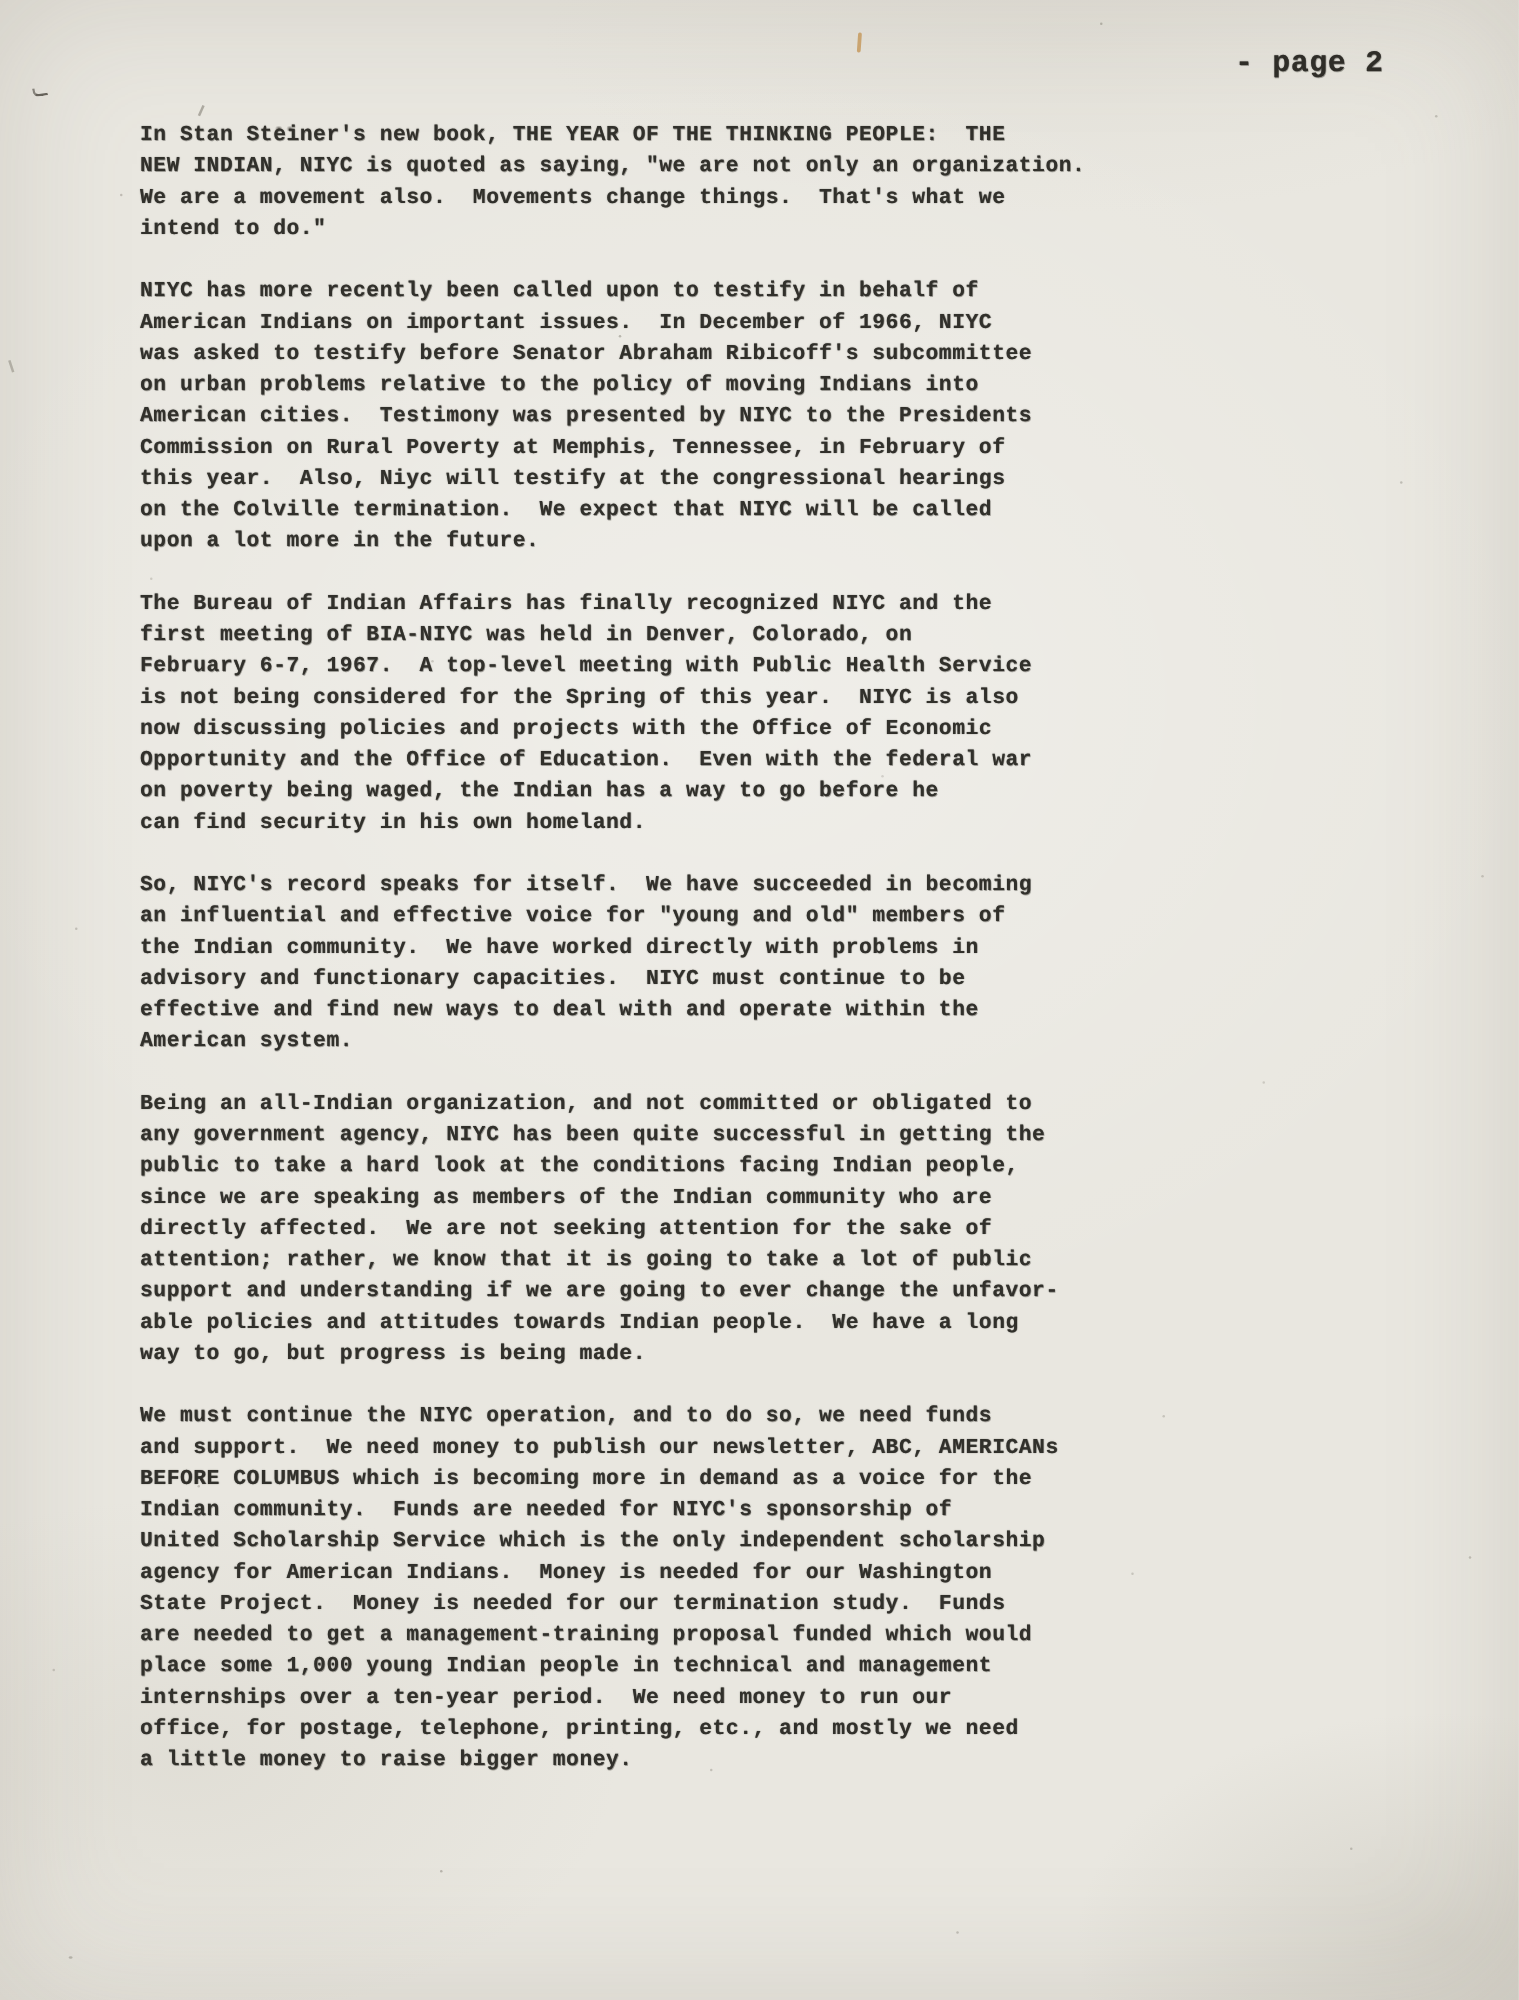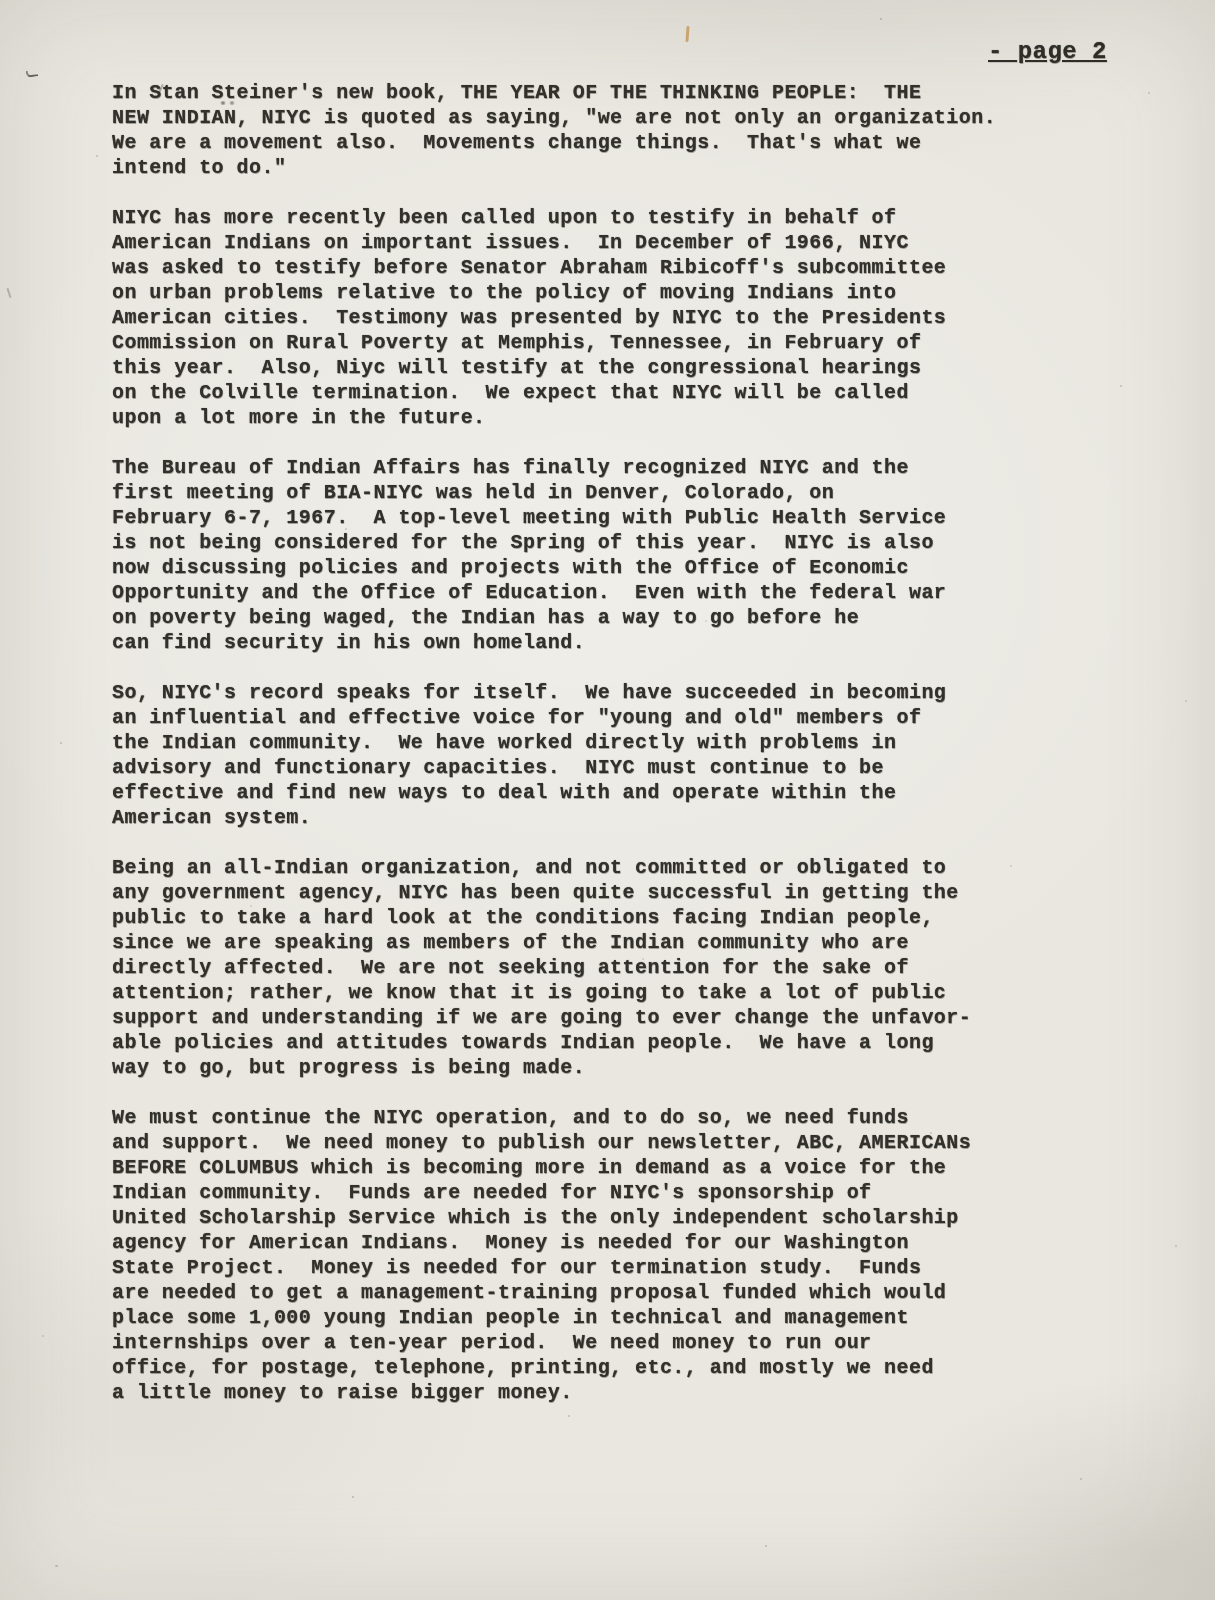--- a/index.html
+++ b/index.html
@@ -71,30 +71,29 @@
   .page-label {
     position: absolute;
     left: 988px;
     top: 38px;
     font-size: 24px;
     font-weight: 700;
     letter-spacing: 0.45px;
     color: #2f2d28;
     text-shadow: 0 0 1px rgba(47,45,40,.60), 0.5px 0.5px 0.5px rgba(47,45,40,.35);
     white-space: pre;
-    text-decoration: underline;
   }
 
   .doc-body {
     position: absolute;
     left: 112px;
-    top: 80px;
+    top: 96px;
     width: 1065px;
     color: #31302b;
-    font-size: 20px;
+    font-size: 17px;
     font-weight: 700;
     line-height: 25px;
     letter-spacing: 0.45px;
   }
   .doc-body p {
     margin: 0 0 25px 0;
     white-space: pre-wrap;
     text-shadow: 0 0 1px rgba(49,47,41,.60), 0.5px 0.5px 0.5px rgba(49,47,41,.35);
   }
 </style>

